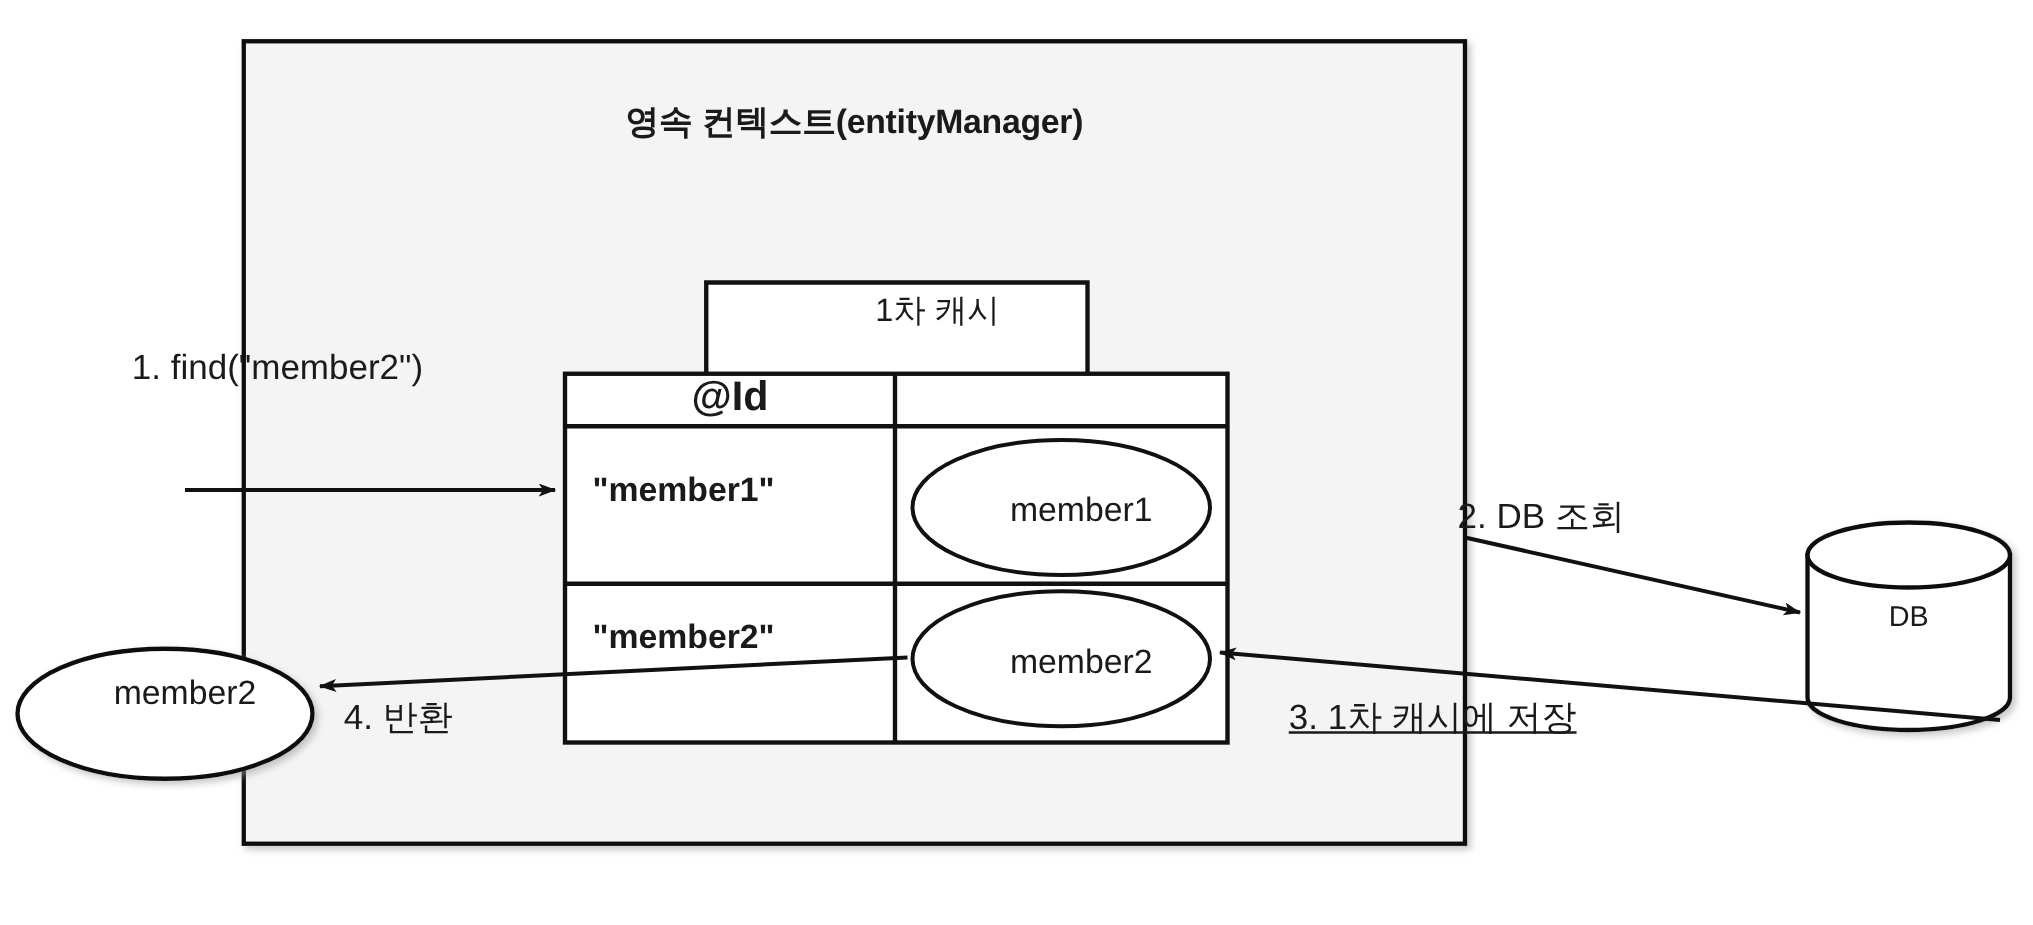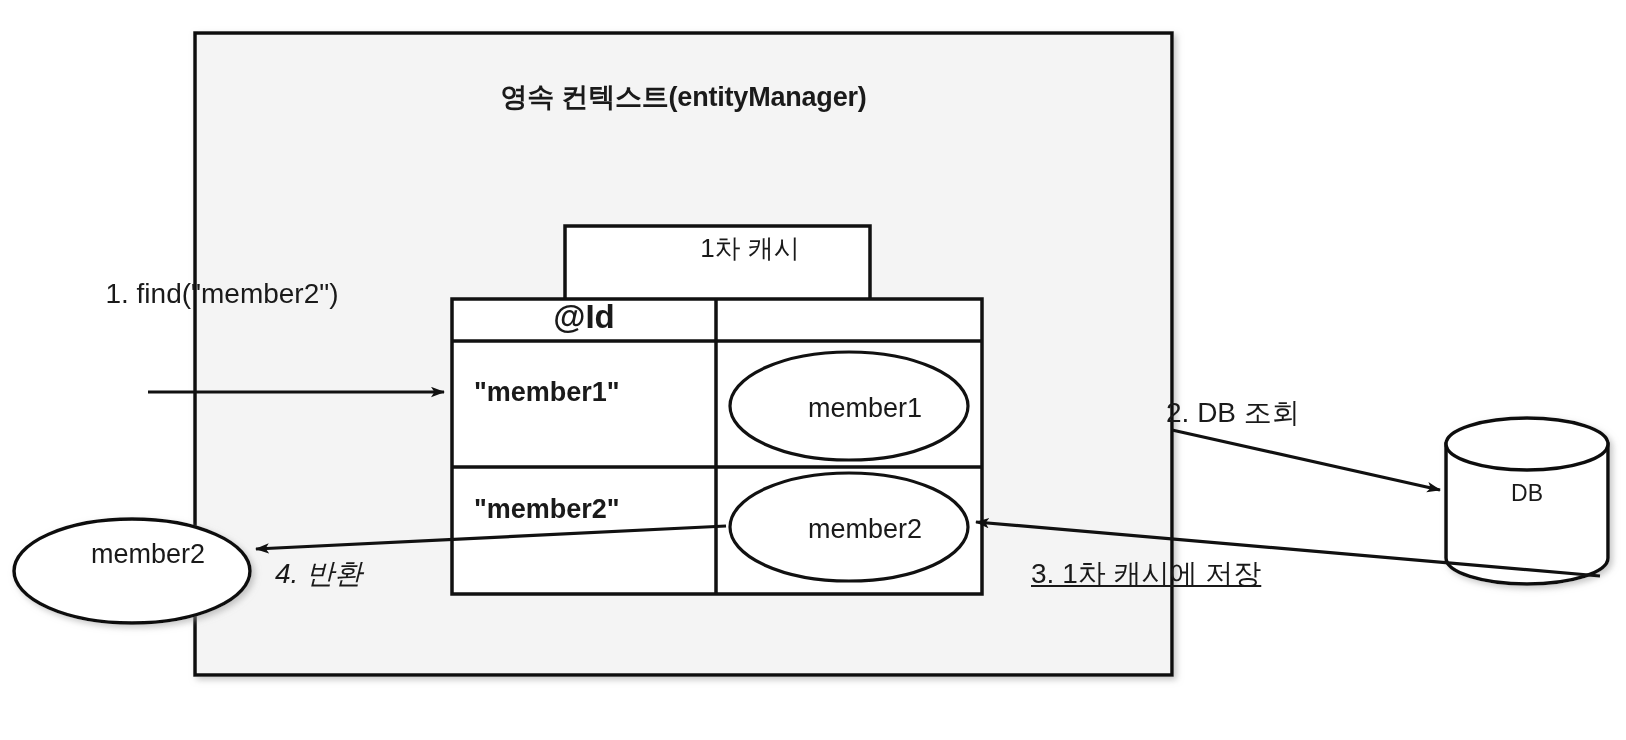--- a/index.html
+++ b/index.html
@@ -148,15 +148,15 @@
 
   <div class="lbl t-db ctr" style="left:1446px; top:479px; width:162px;">DB</div>
 
   <div class="lbl t-step ctr" style="left:42px; top:276px; width:360px;">1. find("member2")</div>
 
 
   <div class="lbl t-step" style="left:1166px; top:379px;margin-top:16px;">2. DB 조회</div>
 
   <div class="lbl t-step" style="left:1031px; top:556px;text-decoration:underline;">3. 1차 캐시에 저장</div>
 
-  <div class="lbl t-step" style="left:275px; top:556px;font-style:italic;">4. 반환</div>
+  <div class="lbl t-step" style="left:275px; top:556px;">4. 반환</div>
 
 </div>
 
 </body></html>

